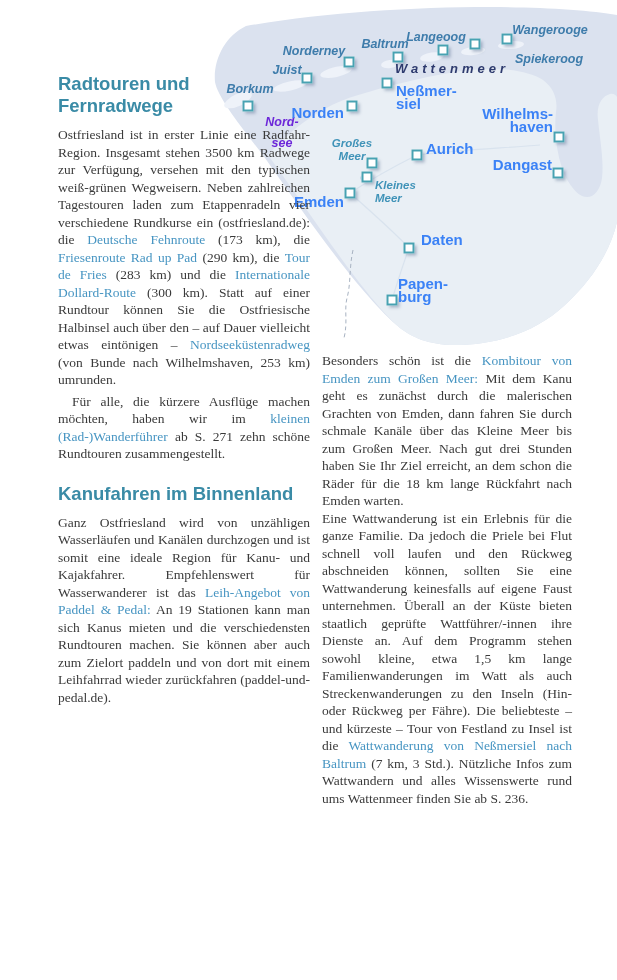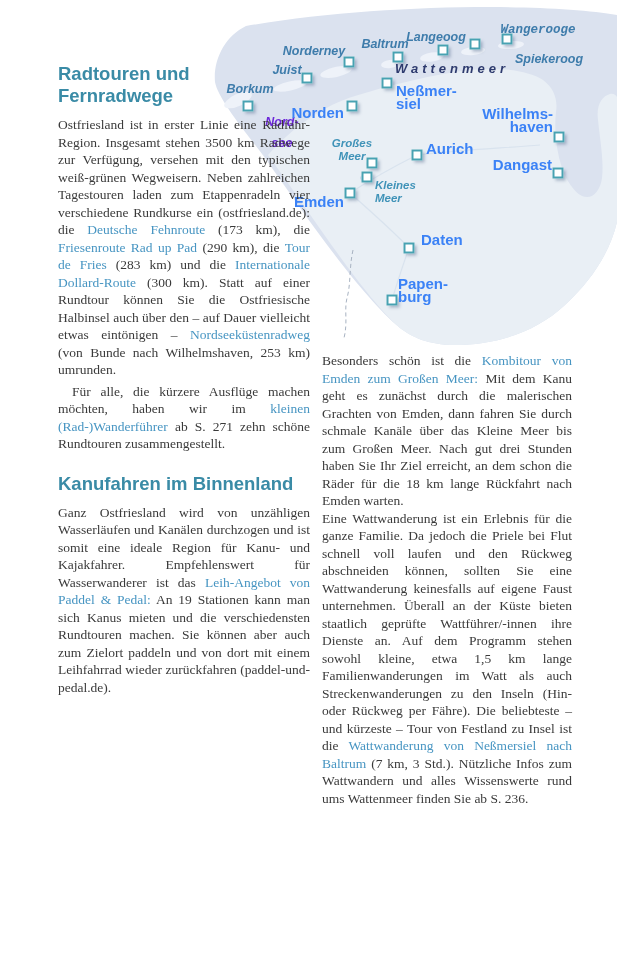--- a/index.html
+++ b/index.html
@@ -6,21 +6,21 @@
   .page{position:relative;width:617px;height:980px;background:#ffffff;overflow:hidden;
         font-family:"Liberation Serif",serif;color:#3a3a3a;hyphens:auto;}
   
   .col-left{position:absolute;left:58px;top:52px;width:252px;}
   .col-right{position:absolute;left:322px;top:352px;width:250px;}
   .intro{width:153px;font-size:13.5px;line-height:20.5px;text-align:justify;margin:0;}
   .body-p{font-size:13.5px;line-height:17.5px;text-align:justify;margin:0;}
   .body-p.indent{text-indent:14px;margin-top:4px;}
   .section-title{font-family:"Liberation Sans",sans-serif;font-weight:bold;color:#3a8ba6;
                  font-size:18.5px;line-height:22px;white-space:pre-line;margin:0 0 9px 0;}
-  .mt-rad{margin-top:11px;}
+  .mt-rad{margin-top:21px;}
   .mt-kanu{margin-top:20px;}
   .mt-watt{margin-top:28px;}
   .link{color:#4795c2;}
   
   .map{position:absolute;left:210px;top:0;width:407px;height:345px;}
   .map svg{position:absolute;left:0;top:0;}
   .marker{position:absolute;width:11px;height:11px;box-sizing:border-box;background:#ffffff;
           border:2px solid #48a2b2;transform:translate(-50%,-50%);
           box-shadow:2px 2px 3px rgba(96,118,150,0.5);}
   .map-label{position:absolute;font-family:"Liberation Sans",sans-serif;white-space:pre;}
@@ -68,21 +68,21 @@
       <div class="map-label island align-center" style="left: 77px; top: 70px;">Juist</div>
       <div class="marker" style="left: 139px; top: 62px;"></div>
       <div class="map-label island align-center" style="left: 104px; top: 51px;">Norderney</div>
       <div class="marker" style="left: 188px; top: 57px;"></div>
       <div class="map-label island align-center" style="left: 175px; top: 44px;">Baltrum</div>
       <div class="marker" style="left: 233px; top: 50px;"></div>
       <div class="map-label island align-center" style="left: 226px; top: 37px;">Langeoog</div>
       <div class="marker" style="left: 265px; top: 44px;"></div>
       <div class="map-label island align-center" style="left: 291px; top: 59px; margin-left: 48px;">Spiekeroog</div>
       <div class="marker" style="left: 297px; top: 39px;"></div>
-      <div class="map-label island align-center" style="left: 328px; top: 30px; font-family: Liberation Mono, monospace;">Wangerooge</div>
+      <div class="map-label island align-center" style="left: 340px; top: 30px;">Wangerooge</div>
       <div class="map-label sea align-center" style="left: 210px; top: 68px; margin-left: 32px;">Wattenmeer</div>
       <div class="map-label nordsee align-center" style="left: 72px; top: 133px;">Nord-
 see</div>
       <div class="marker" style="left: 177px; top: 83px;"></div>
       <div class="map-label town align-left" style="left: 186px; top: 97px;">Neßmer-
 siel</div>
       <div class="marker" style="left: 142px; top: 106px;"></div>
       <div class="map-label town align-right" style="left: 134px; top: 112px;">Norden</div>
       <div class="marker" style="left: 349px; top: 137px;"></div>
       <div class="map-label town align-right" style="left: 343px; top: 120px;">Wilhelms-

